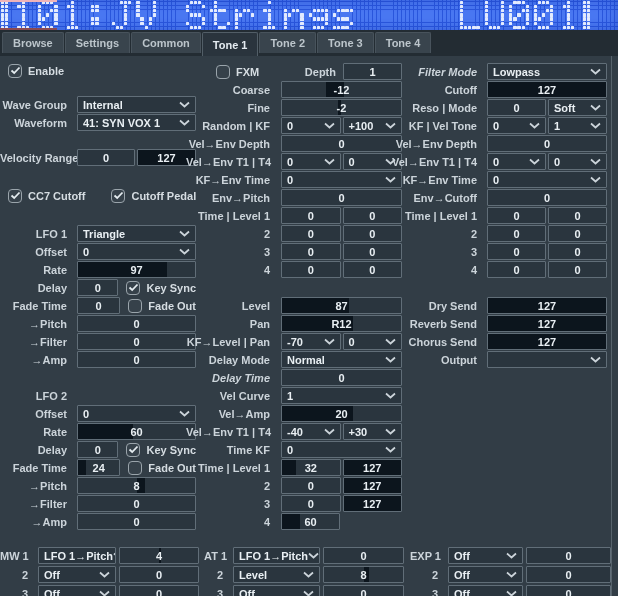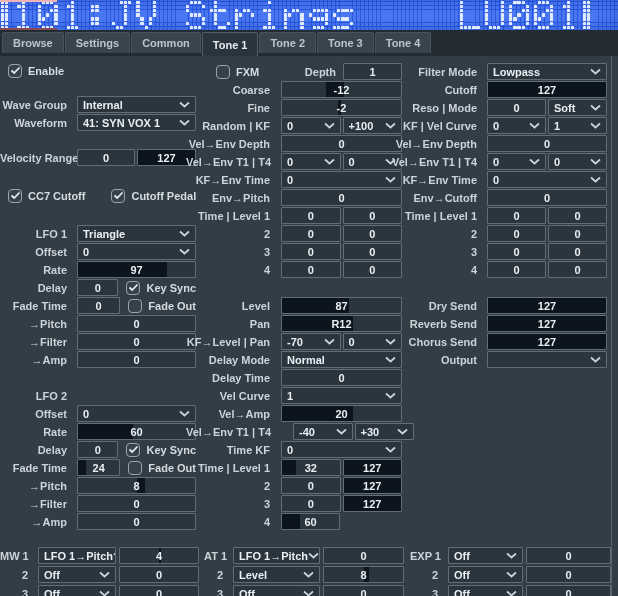--- a/index.html
+++ b/index.html
@@ -753,21 +753,21 @@
           <span class="v">Normal</span>
           <span class="chev">
             <svg width="11" height="7" viewBox="0 0 11 7">
               <polyline points="1,1.5 5.5,5.5 10,1.5" fill="none" stroke="#ccd4da" stroke-width="1.7"></polyline>
             </svg>
           </span>
         </div>
       </div>
     </div>
     <div class="row" style="left: 186px; top: 313px; width: 216px;">
-      <div class="lbl" style="width: 91px;">Delay Time</div>
+      <div class="lbl" style="width: 91px; font-style: italic;">Delay Time</div>
       <div class="cells" style="width: 121px; margin-left: 4px;">
         <div class="cell" style="flex: 1 1 0%;">
           <span class="v">0</span>
         </div>
       </div>
     </div>
     <div class="row" style="left: 186px; top: 331px; width: 216px;">
       <div class="lbl" style="width: 91px;">Vel Curve</div>
       <div class="cells" style="width: 121px; margin-left: 4px;">
         <div class="cell sel" style="flex: 1 1 0%;">
@@ -784,21 +784,21 @@
       <div class="lbl" style="width: 91px;">Vel→Amp</div>
       <div class="cells" style="width: 121px; margin-left: 4px;">
         <div class="cell" style="flex: 1 1 0%;">
           <div class="fillbar" style="left: 0%; width: 60%;"></div>
           <span class="v">20</span>
         </div>
       </div>
     </div>
     <div class="row" style="left: 186px; top: 367px; width: 216px;">
       <div class="lbl" style="width: 91px;">Vel→Env T1 | T4</div>
-      <div class="cells" style="width: 121px; margin-left: 16px;">
+      <div class="cells" style="width: 121px; margin-left: 4px;">
         <div class="cell sel" style="flex: 1 1 0%;">
           <span class="v">-40</span>
           <span class="chev">
             <svg width="11" height="7" viewBox="0 0 11 7">
               <polyline points="1,1.5 5.5,5.5 10,1.5" fill="none" stroke="#ccd4da" stroke-width="1.7"></polyline>
             </svg>
           </span>
         </div>
         <div class="cell sel" style="flex: 1 1 0%;">
           <span class="v">+30</span>
@@ -863,21 +863,21 @@
     <div class="row" style="left: 186px; top: 457px; width: 216px;">
       <div class="lbl" style="width: 91px;">4</div>
       <div class="cells" style="width: 121px; margin-left: 4px;">
         <div class="cell" style="width: 59px;">
           <div class="fillbar" style="left: 0%; width: 31%;"></div>
           <span class="v">60</span>
         </div>
       </div>
     </div>
     <div class="row" style="left: 392px; top: 7px; width: 215px;">
-      <div class="lbl" style="width: 92px;">Filter Mode</div>
+      <div class="lbl" style="width: 92px; font-style: italic;">Filter Mode</div>
       <div class="cells" style="width: 120px; margin-left: 3px;">
         <div class="cell sel" style="flex: 1 1 0%;">
           <span class="v">Lowpass</span>
           <span class="chev">
             <svg width="11" height="7" viewBox="0 0 11 7">
               <polyline points="1,1.5 5.5,5.5 10,1.5" fill="none" stroke="#ccd4da" stroke-width="1.7"></polyline>
             </svg>
           </span>
         </div>
       </div>
@@ -901,21 +901,21 @@
           <span class="v">Soft</span>
           <span class="chev">
             <svg width="11" height="7" viewBox="0 0 11 7">
               <polyline points="1,1.5 5.5,5.5 10,1.5" fill="none" stroke="#ccd4da" stroke-width="1.7"></polyline>
             </svg>
           </span>
         </div>
       </div>
     </div>
     <div class="row" style="left: 392px; top: 61px; width: 215px;">
-      <div class="lbl" style="width: 92px;">KF | Vel Curve</div>
+      <div class="lbl" style="width: 92px;">KF | Vel Tone</div>
       <div class="cells" style="width: 120px; margin-left: 3px;">
         <div class="cell sel" style="flex: 1 1 0%;">
           <span class="v">0</span>
           <span class="chev">
             <svg width="11" height="7" viewBox="0 0 11 7">
               <polyline points="1,1.5 5.5,5.5 10,1.5" fill="none" stroke="#ccd4da" stroke-width="1.7"></polyline>
             </svg>
           </span>
         </div>
         <div class="cell sel" style="flex: 1 1 0%;">

